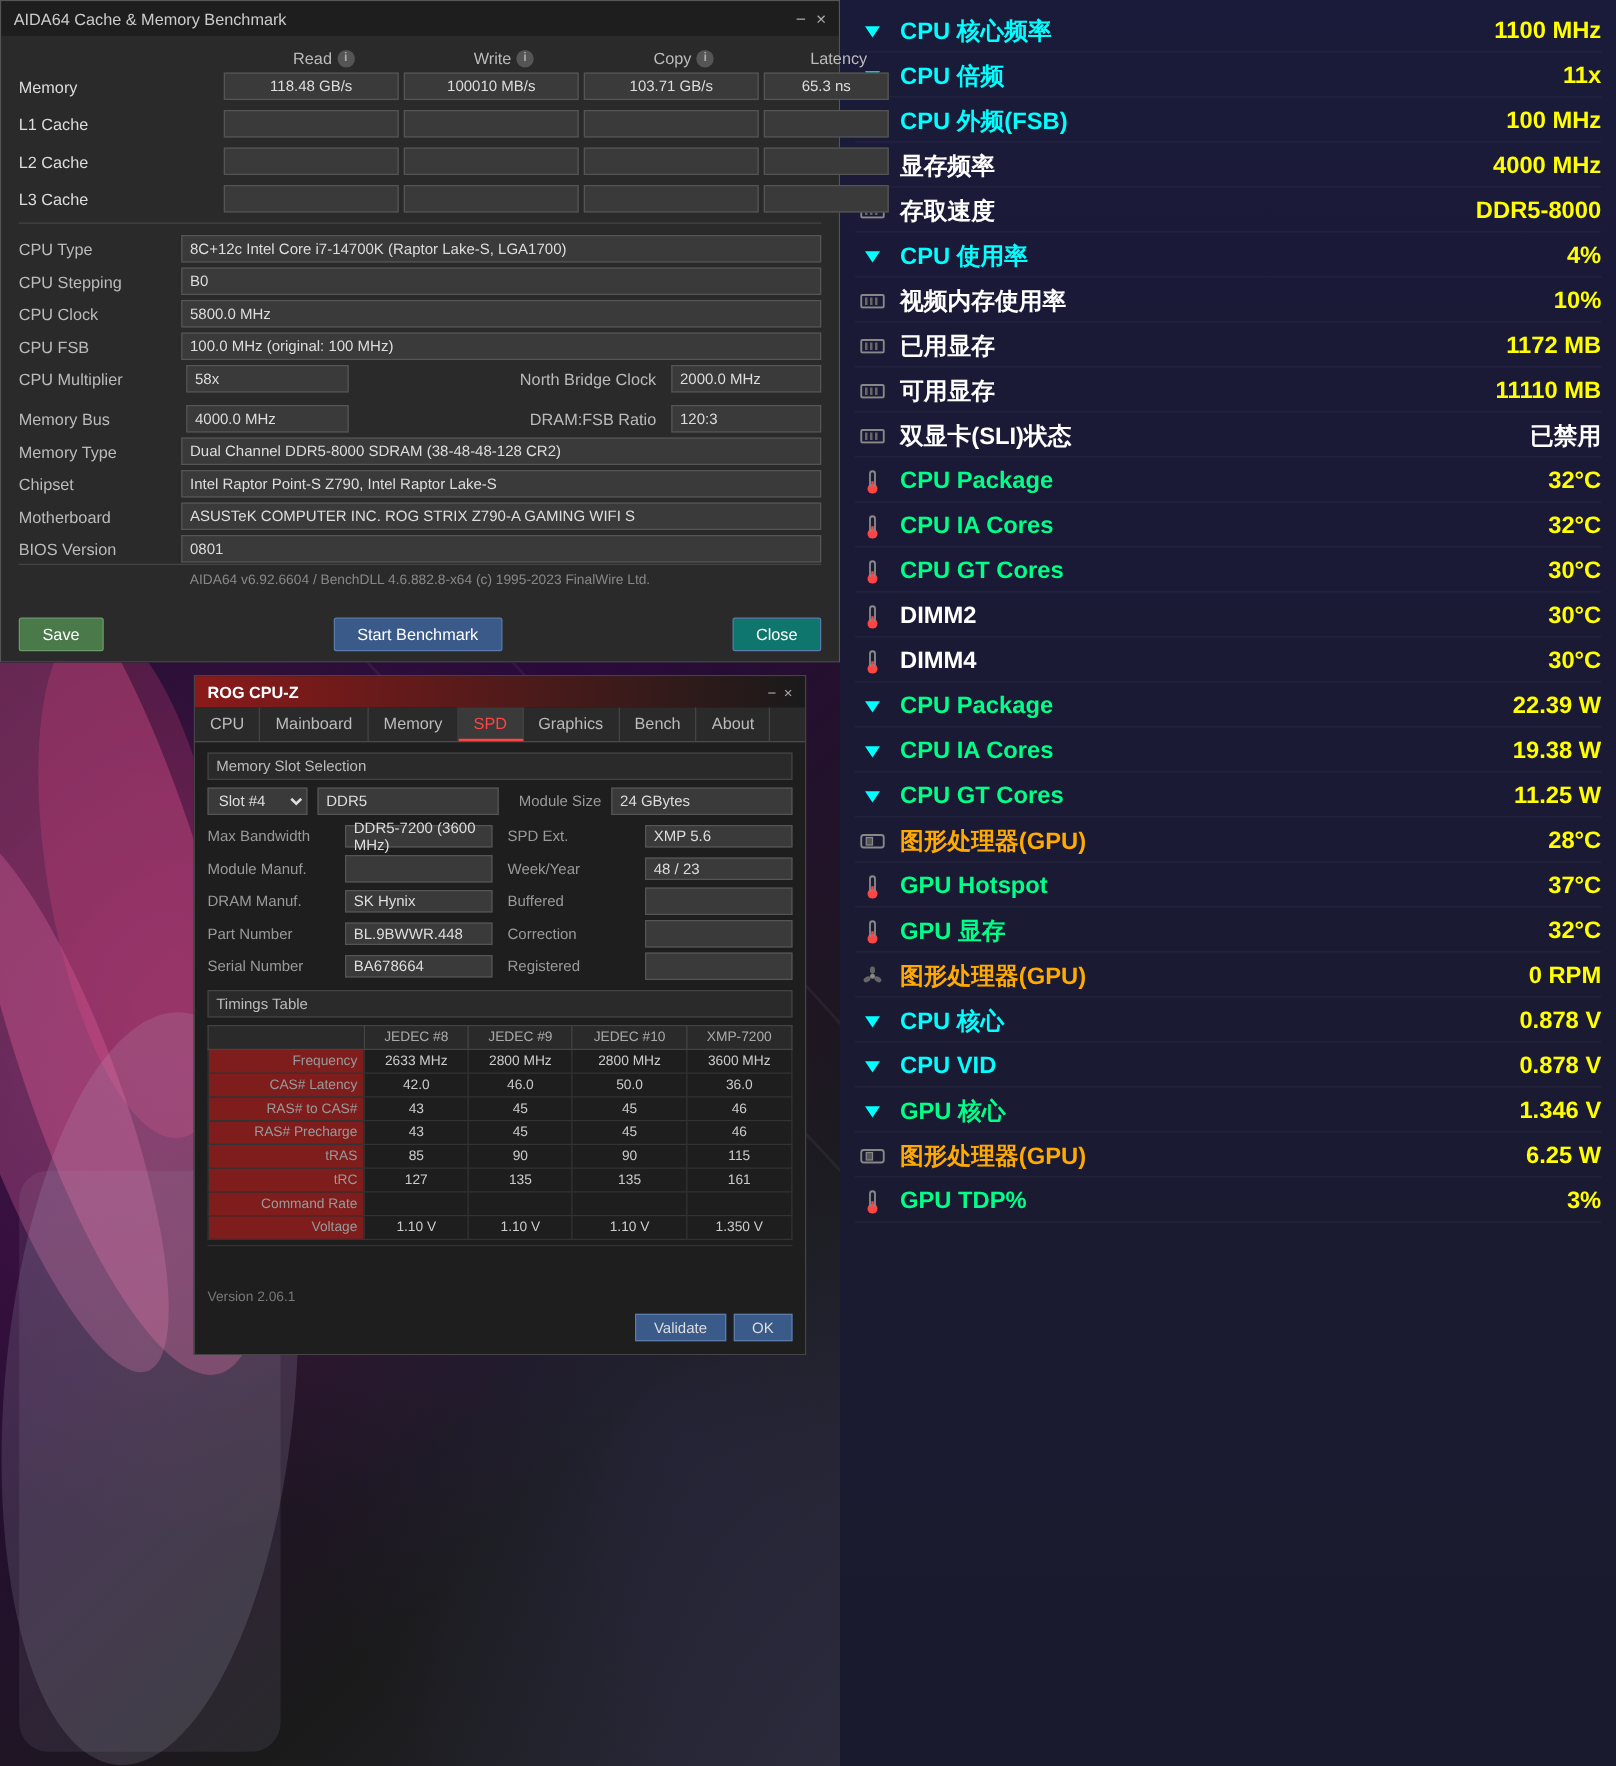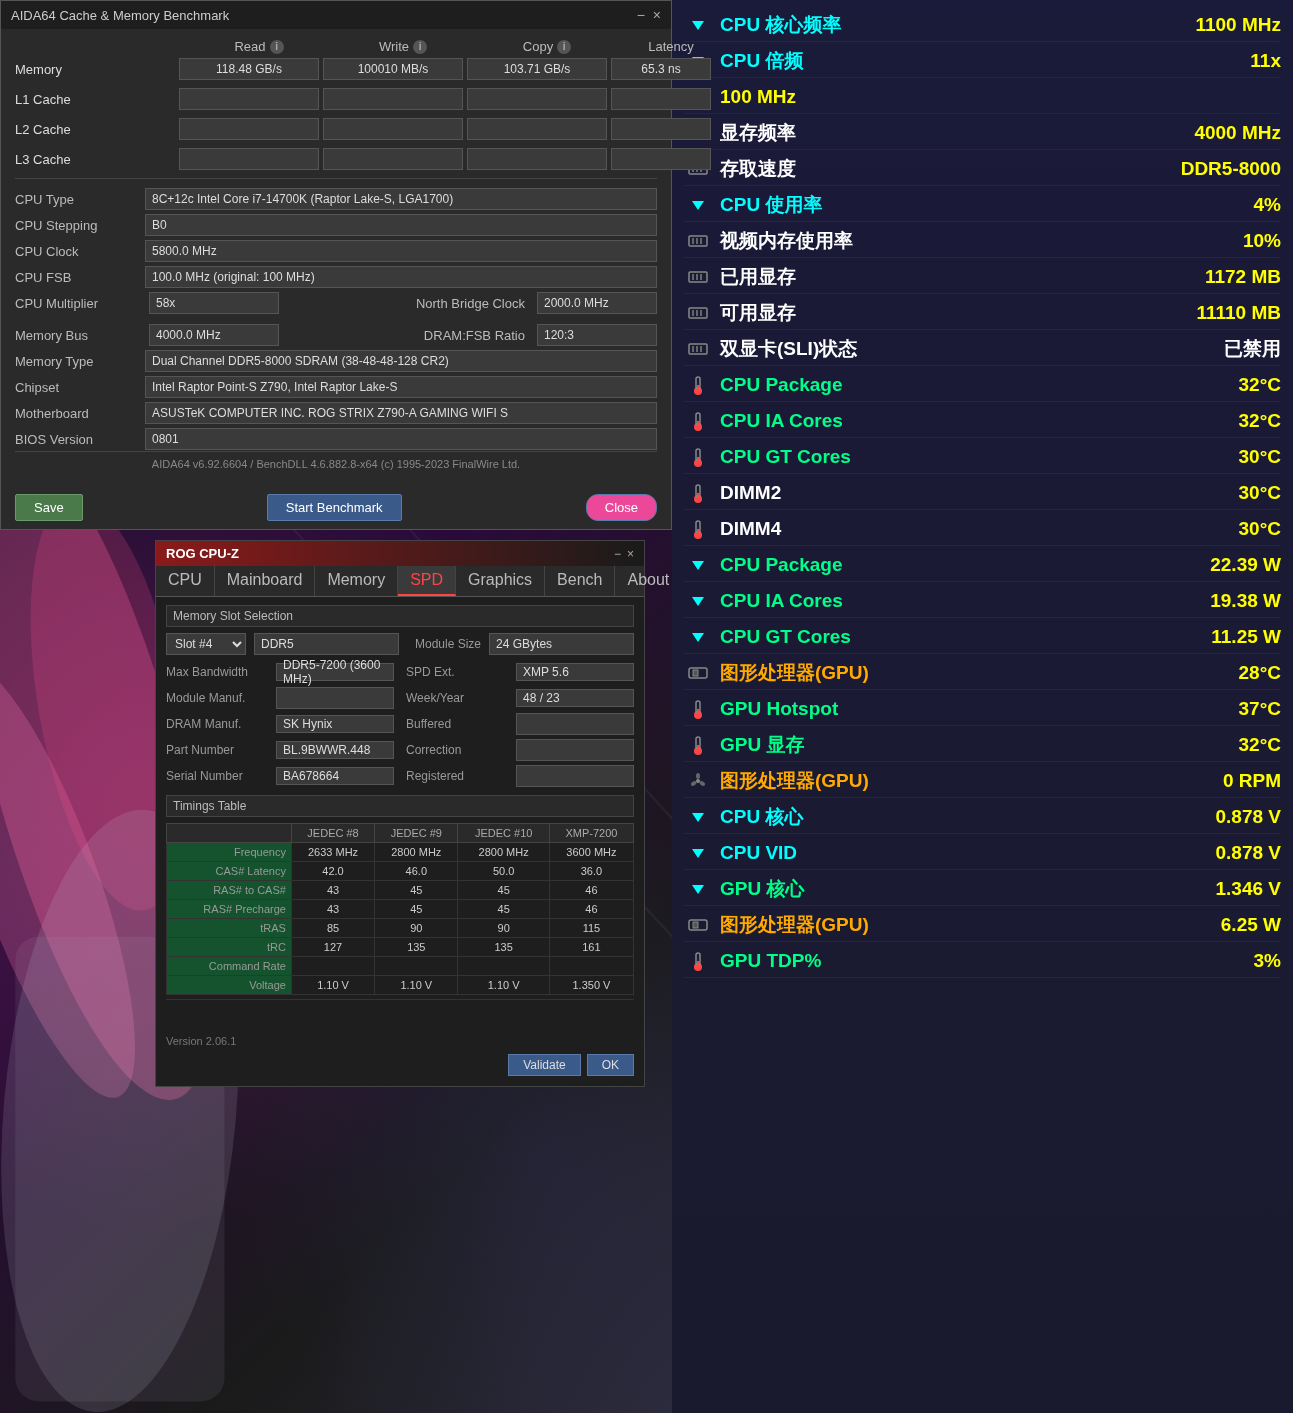--- a/index.html
+++ b/index.html
@@ -192,27 +192,27 @@
     .btn-start {
       background: #3a5a8a;
       border: 1px solid #5a7aaa;
       color: #fff;
       padding: 5px 18px;
       cursor: pointer;
       font-size: 13px;
       border-radius: 2px;
     }
     .btn-close {
-      background: #ec4899;
+      background: #0f766e;
       border: 1px solid #5a7aaa;
       color: #fff;
       padding: 5px 18px;
       cursor: pointer;
       font-size: 13px;
-      border-radius: 12px;
+      border-radius: 2px;
     }
 
     
     .bg-area {
       flex: 1;
       background: linear-gradient(135deg, #1a0a2e 0%, #2a0a3a 30%, #1a1a1a 70%, #2a2a3a 100%);
       position: relative;
       overflow: hidden;
     }
     
@@ -264,21 +264,21 @@
       border: none;
       cursor: pointer;
     }
     .cpuz-tabs {
       display: flex;
       background: #2a2a2a;
       border-bottom: 1px solid #555;
     }
     .cpuz-tab {
       padding: 5px 12px;
-      font-size: 16px;
+      font-size: 13px;
       color: #bbb;
       cursor: pointer;
       border-right: 1px solid #444;
     }
     .cpuz-tab.active {
       background: #3a3a3a;
       color: #ff4444;
       border-bottom: 2px solid #ff4444;
     }
     .cpuz-body {
@@ -365,21 +365,21 @@
     }
     .cpuz-timing-table td {
       border: 1px solid #333;
       padding: 3px 5px;
       text-align: center;
       background: #1e1e1e;
     }
     .cpuz-timing-table td:first-child {
       text-align: right;
       color: #999;
-      background: #14532d;
+      background: #7f1d1d;
     }
     .cpuz-bottom-row {
       display: flex;
       justify-content: space-between;
       align-items: center;
       padding: 6px 0 2px;
       border-top: 1px solid #333;
       margin-top: 4px;
     }
     .cpuz-version {
@@ -751,20 +751,21 @@
       </div>
       <span class="hw-label" style="color: rgb(0, 255, 255);">CPU 倍频</span>
       <span class="hw-value" style="color: rgb(255, 255, 0);">11x</span>
     </div>
     <div class="hw-row">
       <div class="hw-icon">
         <svg width="16" height="16" viewBox="0 0 16 16">
           <polygon points="2,4 14,4 8,13" fill="#00ffff"></polygon>
         </svg>
       </div>
+      <span class="hw-label" style="color: rgb(0, 255, 255);">CPU 外频(FSB)</span>
       <span class="hw-value" style="color: rgb(255, 255, 0);">100 MHz</span>
     </div>
     <div class="hw-row">
       <div class="hw-icon">
         <svg width="20" height="12" viewBox="0 0 20 12">
           <rect x="1" y="1" width="18" height="10" fill="none" stroke="#888" stroke-width="1.5" rx="1"></rect>
           <rect x="4" y="3" width="2" height="6" fill="#666"></rect>
           <rect x="8" y="3" width="2" height="6" fill="#666"></rect>
           <rect x="12" y="3" width="2" height="6" fill="#666"></rect>
         </svg>

